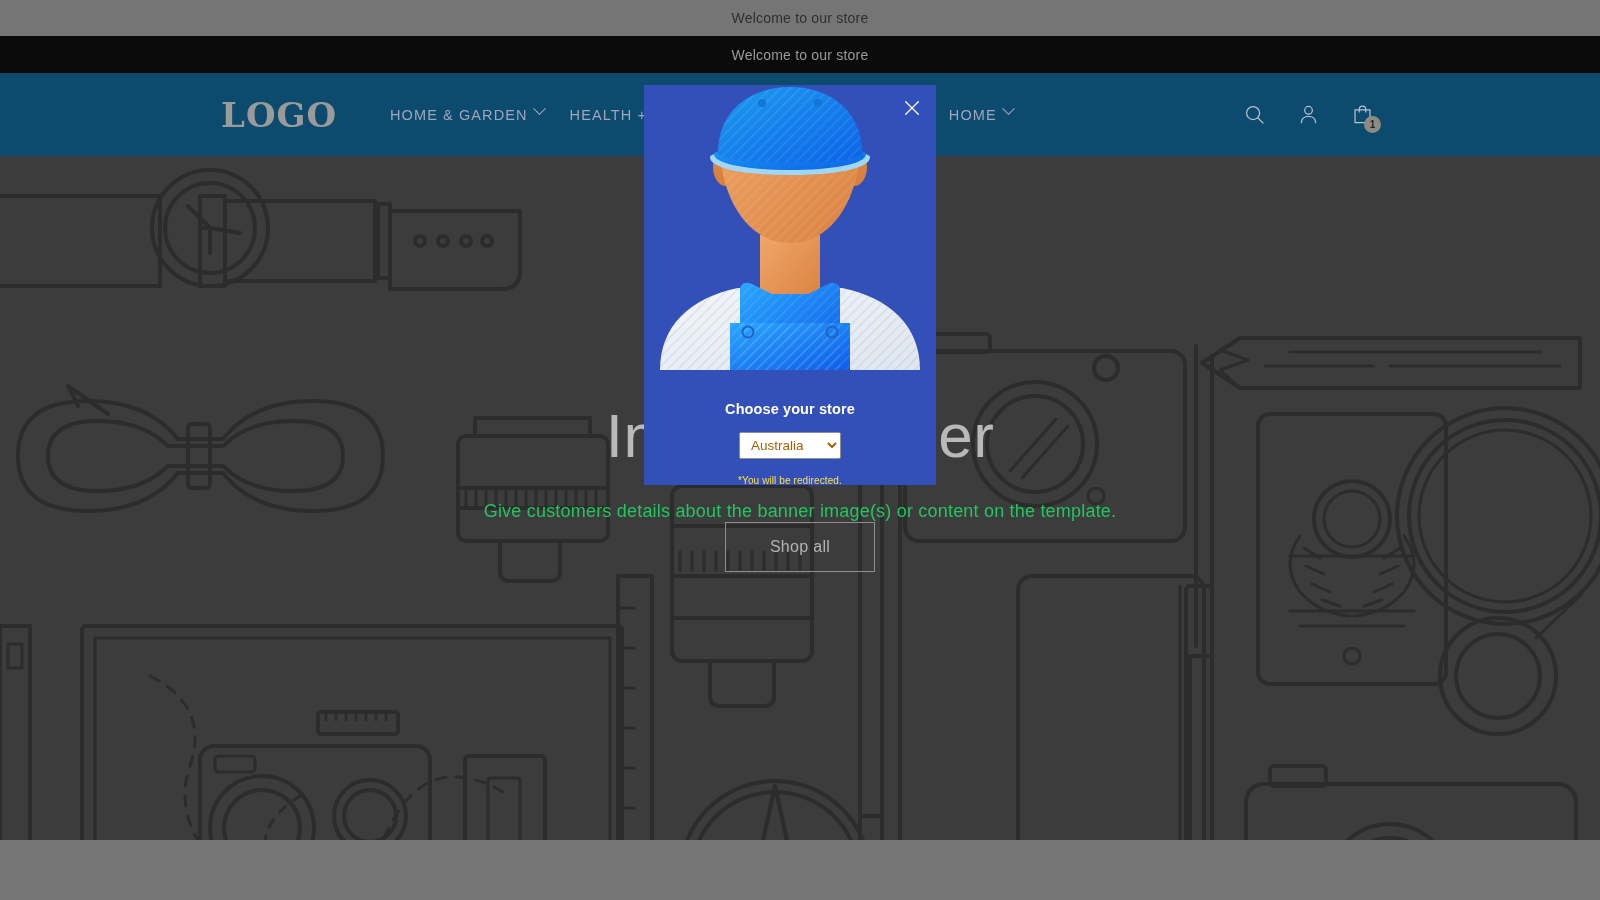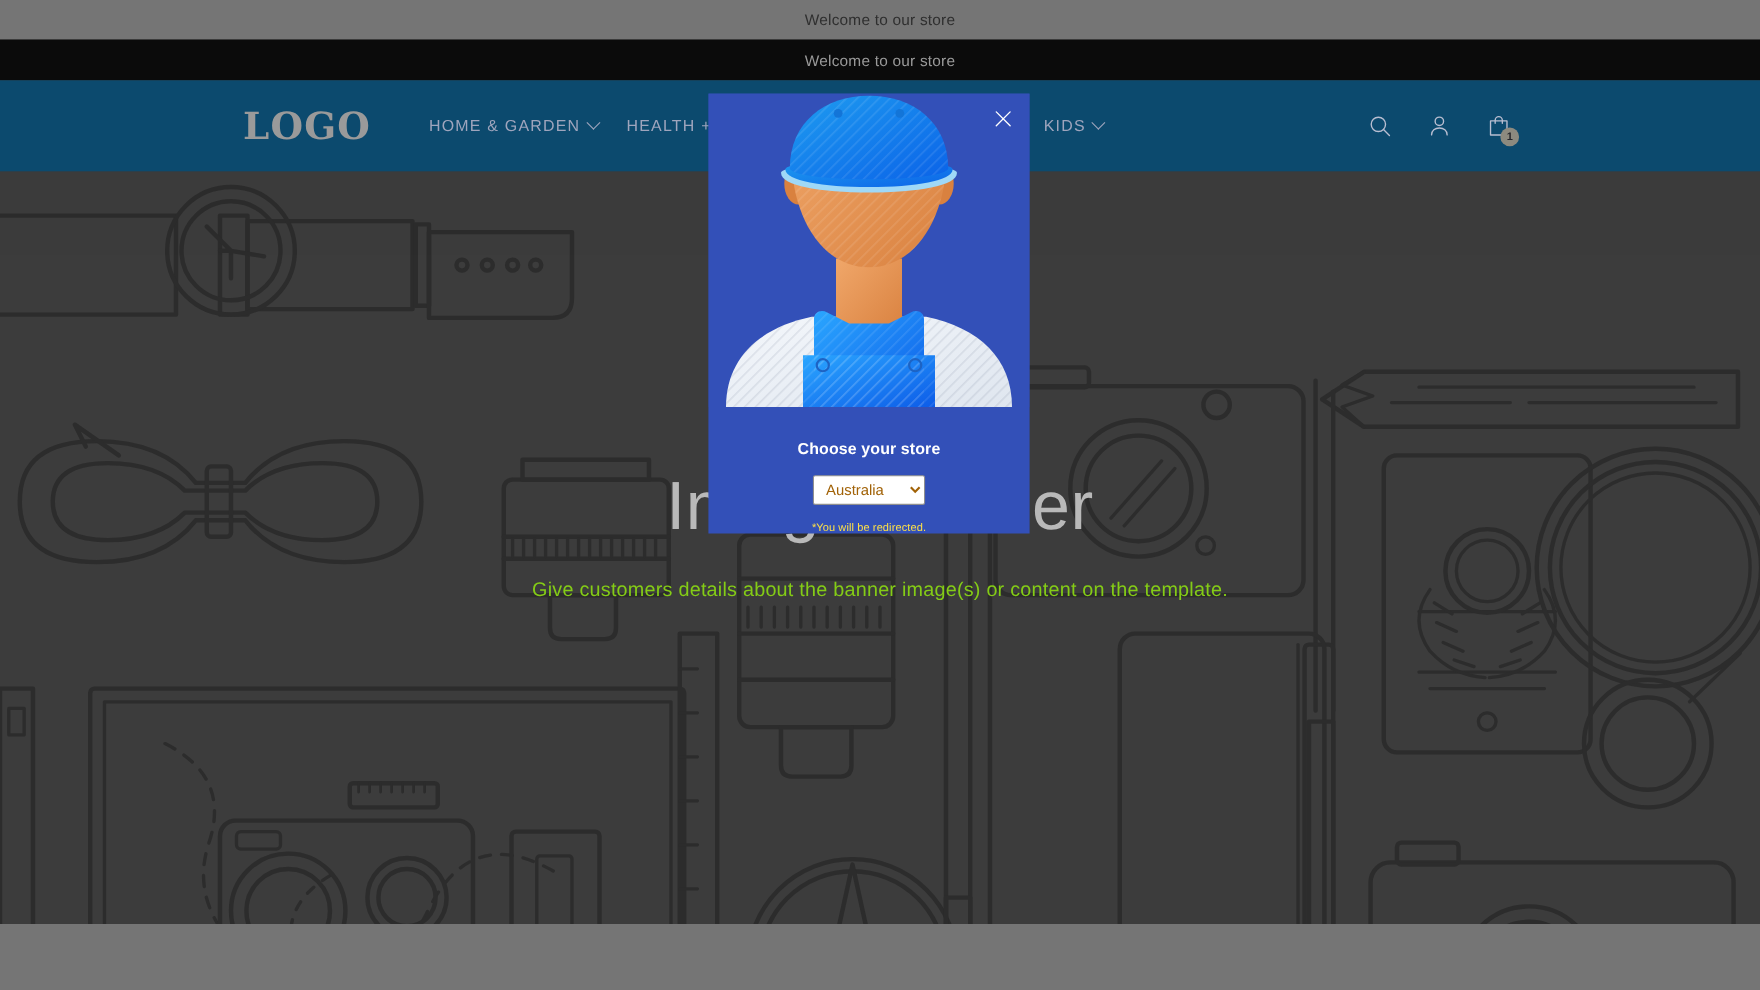--- a/index.html
+++ b/index.html
@@ -44,21 +44,21 @@
     font-size: 34px;
     letter-spacing: 1px;
     line-height: 1;
   }
   .nav {
     position: absolute; left: 390px; top: 50%;
     transform: translateY(-50%);
     display: flex; align-items: center; gap: 26px;
   }
   .nav-item {
-    display: flex; align-items: center; gap: 7px;
+    display: flex; gap: 7px;
     color: #9fa5bd;
     font-size: 14.5px;
     letter-spacing: 1.1px;
     white-space: nowrap;
     cursor: pointer;
   }
   .chev {
     display: inline-block;
     width: 9px; height: 9px;
     border-right: 1.6px solid #9fa5bd;
@@ -101,21 +101,21 @@
   }
   .hero-title {
     color: #b9b9b9;
     font-size: 62px;
     font-weight: 400;
     letter-spacing: .5px;
     line-height: 1;
     margin-bottom: 34px;
   }
   .hero-sub {
-    color: #84cc16;
+    color: #22c55e;
     font-size: 18px;
     letter-spacing: .2px;
   }
   .hero-btn {
     border: 1px solid #8e8e8e;
     color: #b3b3b3;
     background: transparent;
     font-size: 16px;
     padding: 15px 44px;
     cursor: pointer;
@@ -211,21 +211,21 @@
       <span>VIDEO</span>
       <span class="chev"></span>
     </div>
 
     <div class="nav-item">
       <span>OUTDOOR</span>
       <span class="chev"></span>
     </div>
 
     <div class="nav-item">
-      <span>KIDS</span>
+      <span>HOME</span>
       <span class="chev"></span>
     </div>
 
   </nav>
 
   <div class="actions">
 
     <div class="icon-btn">
       <svg width="23" height="23" viewBox="0 0 24 24" fill="none" stroke="#b9bed1" stroke-width="1.3">
         <circle cx="10.5" cy="10.5" r="6.8"></circle>
@@ -373,20 +373,21 @@
       <rect x="1270" y="610" width="56" height="20" rx="4"></rect>
       <path d="M1300 780h190v24h-190z"></path>
 
       <path d="M860 660h22v150l-11 24-11-24z"></path>
     </g>
   </svg>
 
   <div class="hero-content">
     <div class="hero-title">Image banner</div>
     <div class="hero-sub">Give customers details about the banner image(s) or content on the template.</div>
+    <button class="hero-btn">Shop all</button>
   </div>
 </div>
 
 <div class="footer-strip"></div>
 
 <div class="modal-overlay">
   <div class="modal">
 
     <div class="modal-close">
       <svg width="18" height="18" viewBox="0 0 20 20" stroke="#ffffff" stroke-width="1.4" stroke-linecap="round">

